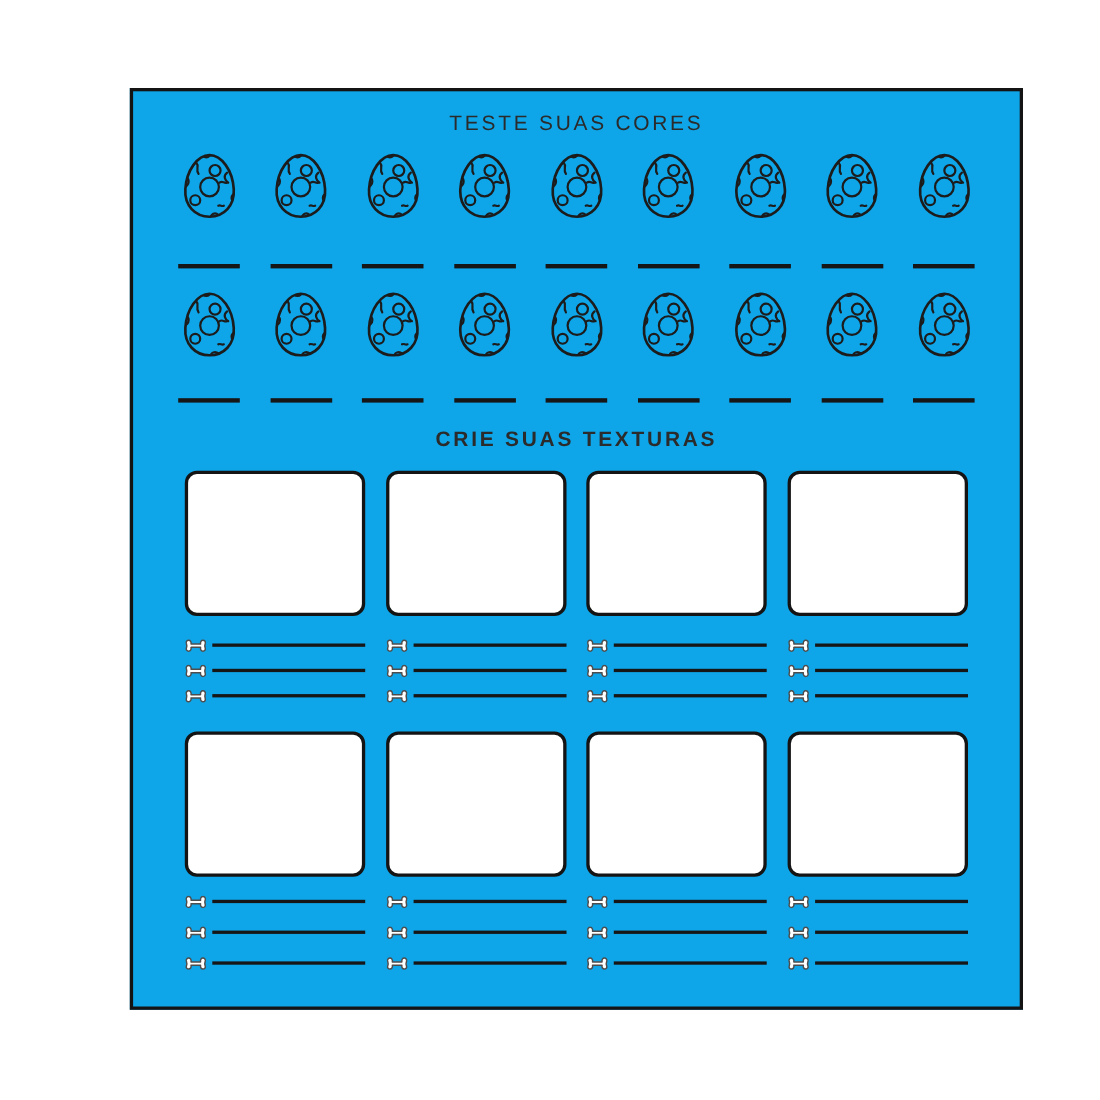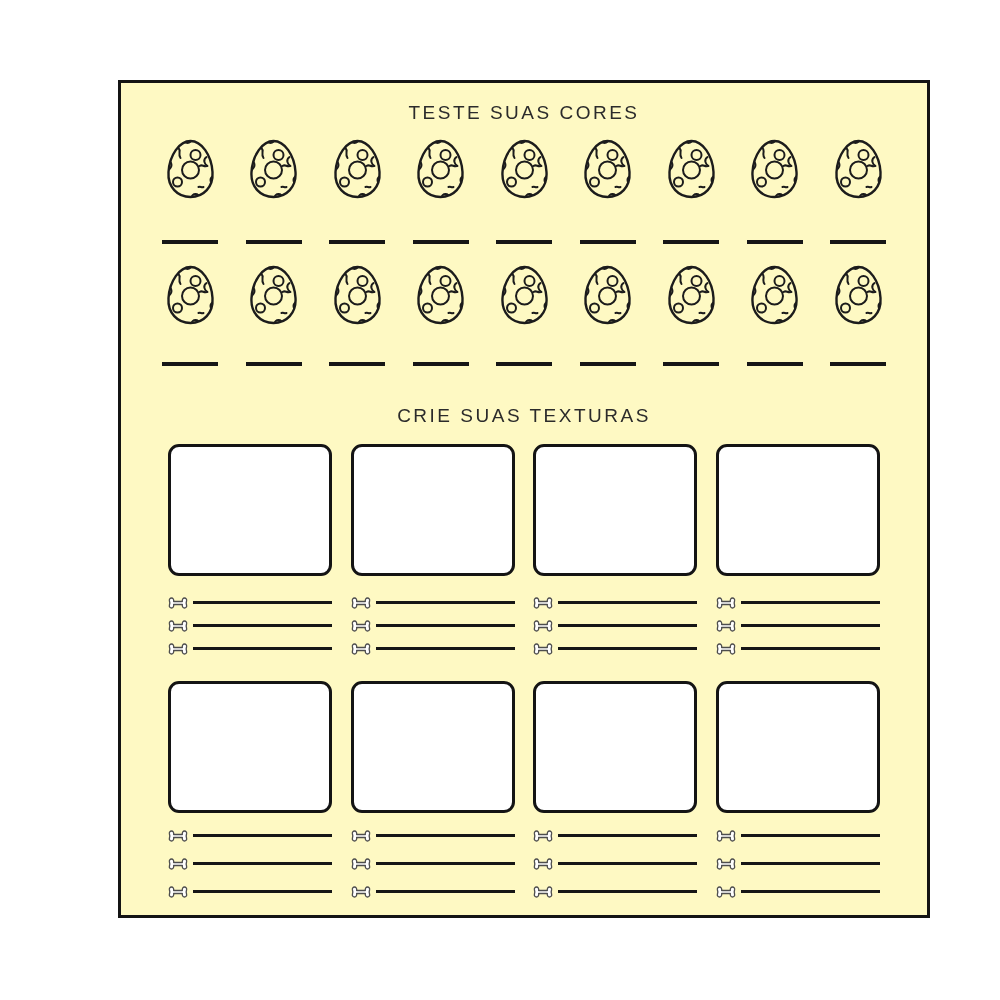--- a/index.html
+++ b/index.html
@@ -3,28 +3,28 @@
 <meta charset="utf-8">
 <style>
   html,body{margin:0;padding:0;}
   body{
     width:1000px;height:1000px;background:#ffffff;
     font-family:"Liberation Sans", sans-serif;
     position:relative;overflow:hidden;
   }
   .sheet{
     position:absolute;left:118px;top:80px;width:812px;height:838px;
-    border:3px solid #141414;box-sizing:border-box;background:#fef9c3;
+    border:3px solid #141414;box-sizing:border-box;background:#0ea5e9;
   }
   .ws-title{
     text-align:center;font-size:19px;line-height:24px;height:24px;
     letter-spacing:2.5px;color:#2b2b2b;font-weight:400;
   }
   .t1{margin-top:18px;}
-  .t2{margin-top:38px;}
+  .t2{margin-top:22px;font-weight:bold;}
   
   .nine-row{display:flex;justify-content:space-between;padding:0 41px;}
   .cell{width:56px;display:flex;justify-content:center;}
   .eggs1{margin-top:13px;}
   .dashes1{margin-top:40px;}
   .eggs2{margin-top:20px;}
   .dashes2{margin-top:36px;}
   .egg{width:53px;height:62px;display:block;}
   .dash{width:56px;height:4px;background:#161616;align-self:center;}
   .dash-cell{height:4px;}

